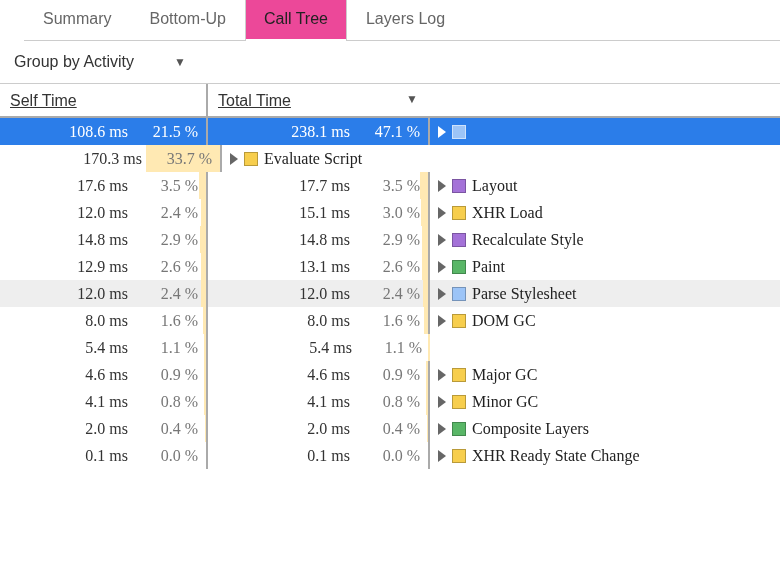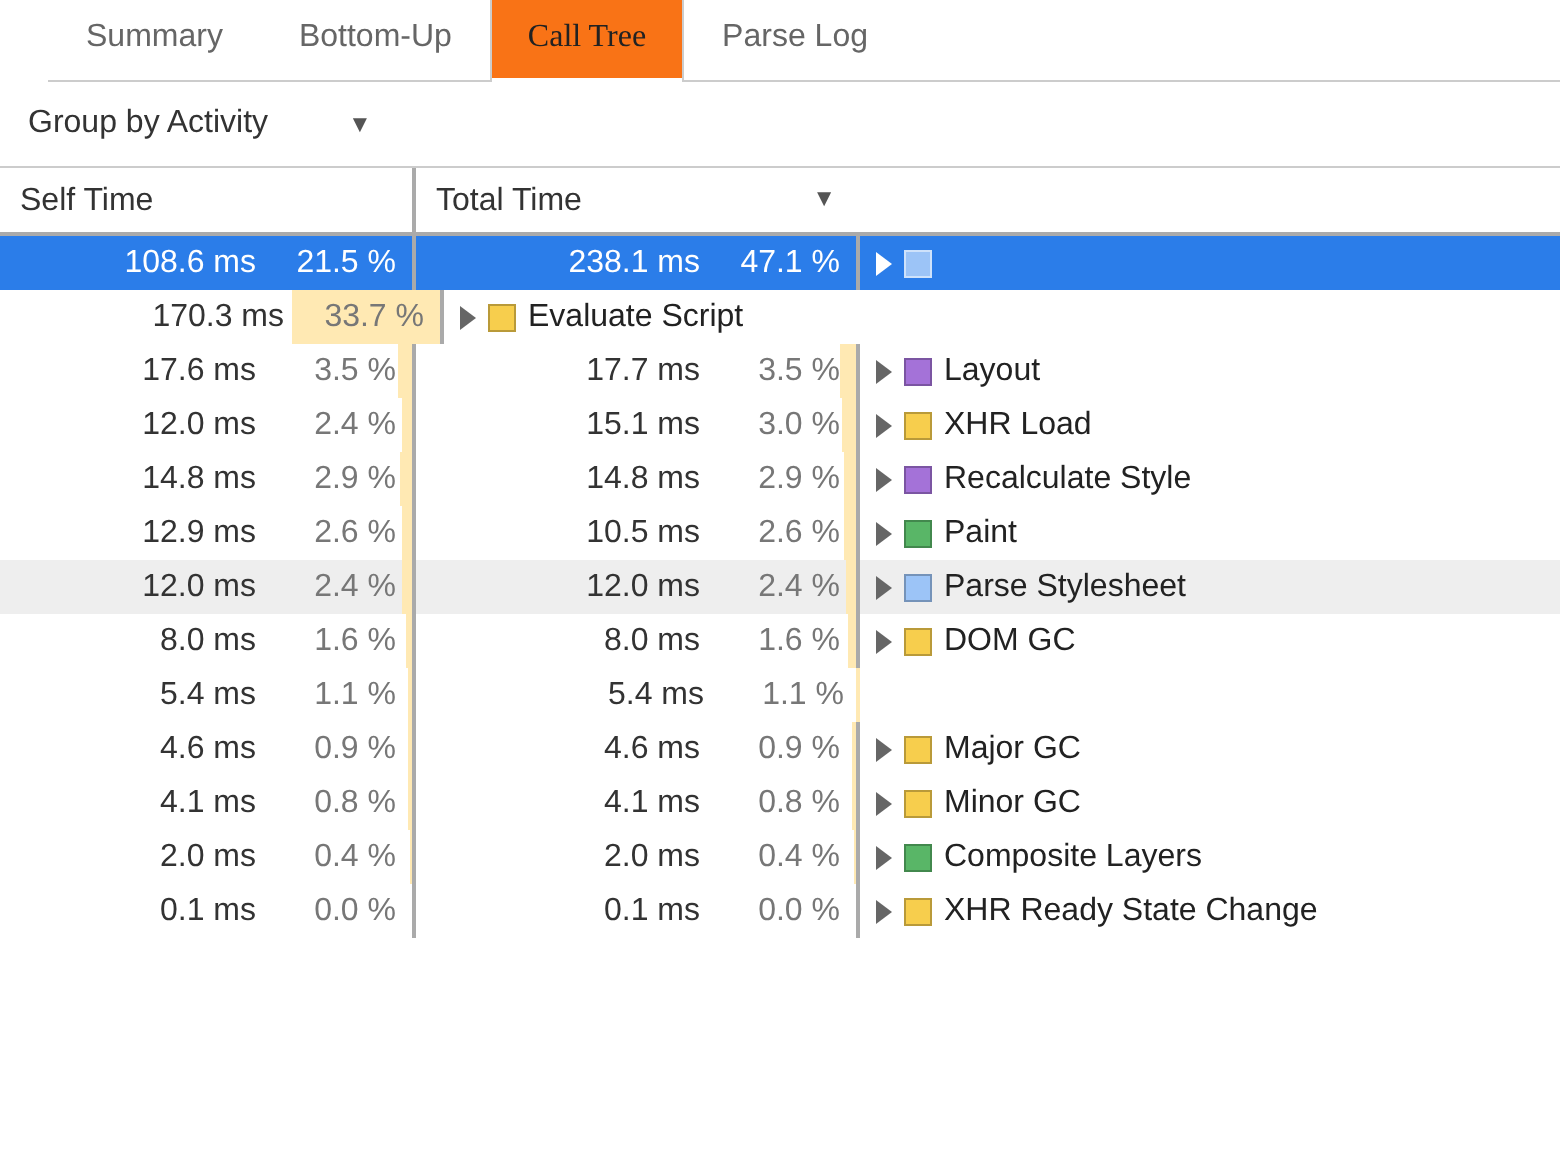--- a/index.html
+++ b/index.html
@@ -20,23 +20,22 @@
     padding: 10px 18px 8px 18px;
     color: #666;
     cursor: pointer;
     border-right: 1px solid transparent;
     border-left: 1px solid transparent;
   }
   .tab.active {
     color: #222;
     border-left: 1px solid #ccc;
     border-right: 1px solid #ccc;
-    background: #f97316;
+    background: #ec4899;
     position: relative;
-    font-family: Liberation Serif, serif;
   }
   .tab.active::after {
     content: "";
     position: absolute;
     left: 0; right: 0; bottom: -1px;
     height: 2px;
     background: #fff;
   }
   .group-row {
     display: flex;
@@ -59,20 +58,21 @@
   }
   .col-self { width: 208px; }
   .col-total { width: 222px; }
   .col-activity { flex: 1; }
   .header-cell {
     padding: 8px 8px 6px 10px;
     border-right: 2px solid #aaa;
     display: flex;
     align-items: flex-start;
     position: relative;
+    text-decoration: underline;
   }
   .header-cell:last-child { border-right: none; }
   .sort-arrow {
     position: absolute;
     right: 12px;
     font-size: 12px;
     color: #555;
   }
   .rows { }
   .row {
@@ -91,20 +91,21 @@
     color: #fff;
   }
   .row.hover { background: #eee; }
   .cell {
     border-right: 2px solid #aaa;
     display: flex;
     align-items: center;
     justify-content: flex-end;
     position: relative;
     overflow: hidden;
+    font-family: Liberation Serif, serif;
   }
   .cell:last-child { border-right: none; }
   .cell .bar {
     position: absolute;
     right: 0;
     top: 0;
     bottom: 0;
     background: #ffe9b3;
   }
   .ms {
@@ -145,21 +146,21 @@
   }
   .row.selected .act-label { color: #fff; margin-top: 48px; }
 </style>
 </head>
 <body>
 
 <div class="tabs" id="tabs">
     <div class="tab">Summary</div>
     <div class="tab">Bottom-Up</div>
     <div class="tab active">Call Tree</div>
-    <div class="tab">Parse Log</div>
+    <div class="tab">Layers Log</div>
   </div>
 
 <div class="group-row">
   <span class="group-label">Group by Activity</span>
   <span class="group-arrow">▼</span>
 </div>
 
 <div class="table">
   <div class="header-row">
     <div class="header-cell col-self">
@@ -250,21 +251,21 @@
         </div>
       </div>
       <div class="row ">
         <div class="cell col-self">
           <div class="bar" style="width: 2.6%;"></div>
           <span class="ms">12.9 ms</span>
           <span class="pct">2.6 %</span>
         </div>
         <div class="cell col-total">
           <div class="bar" style="width: 2.6%;"></div>
-          <span class="ms">10.5 ms</span>
+          <span class="ms">13.1 ms</span>
           <span class="pct">2.6 %</span>
         </div>
         <div class="cell col-activity activity">
           <span class="expand"></span>
           <span class="swatch" style="background: rgb(89, 182, 103);"></span>
           <span class="act-label">Paint</span>
         </div>
       </div>
       <div class="row hover">
         <div class="cell col-self">

